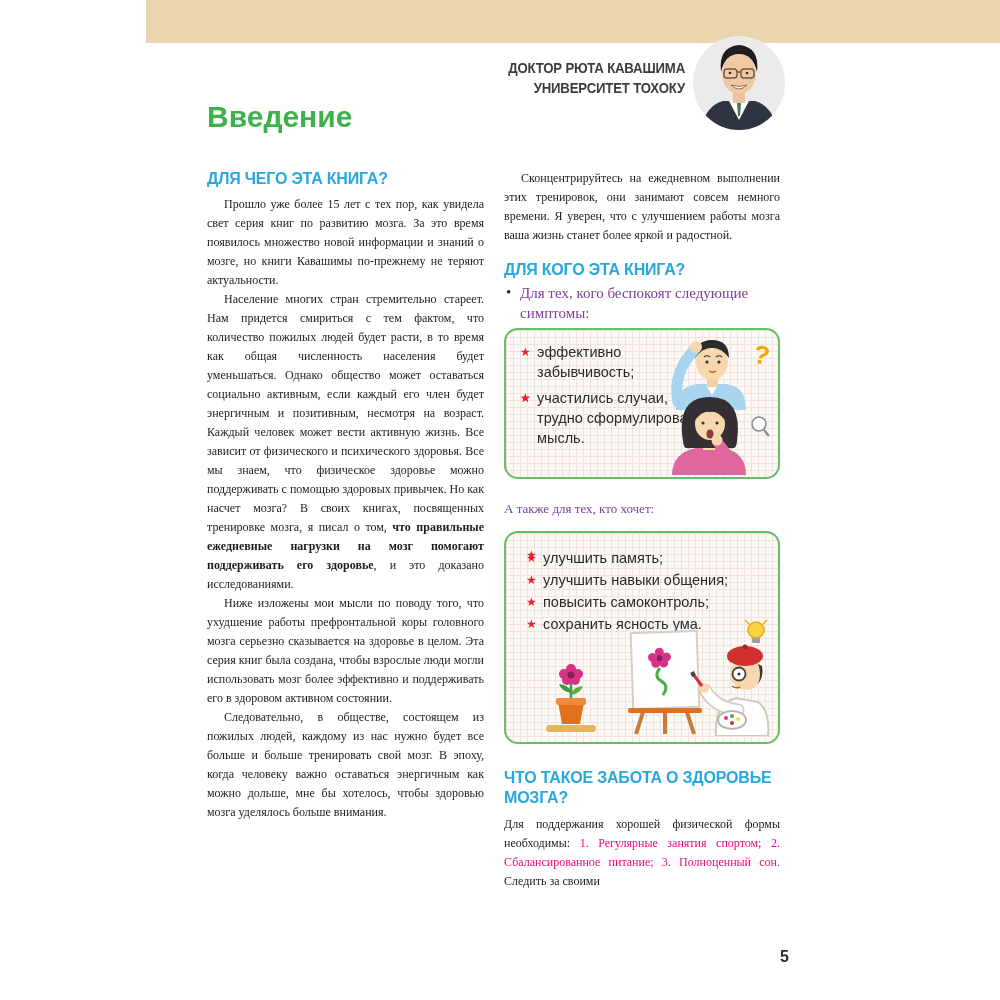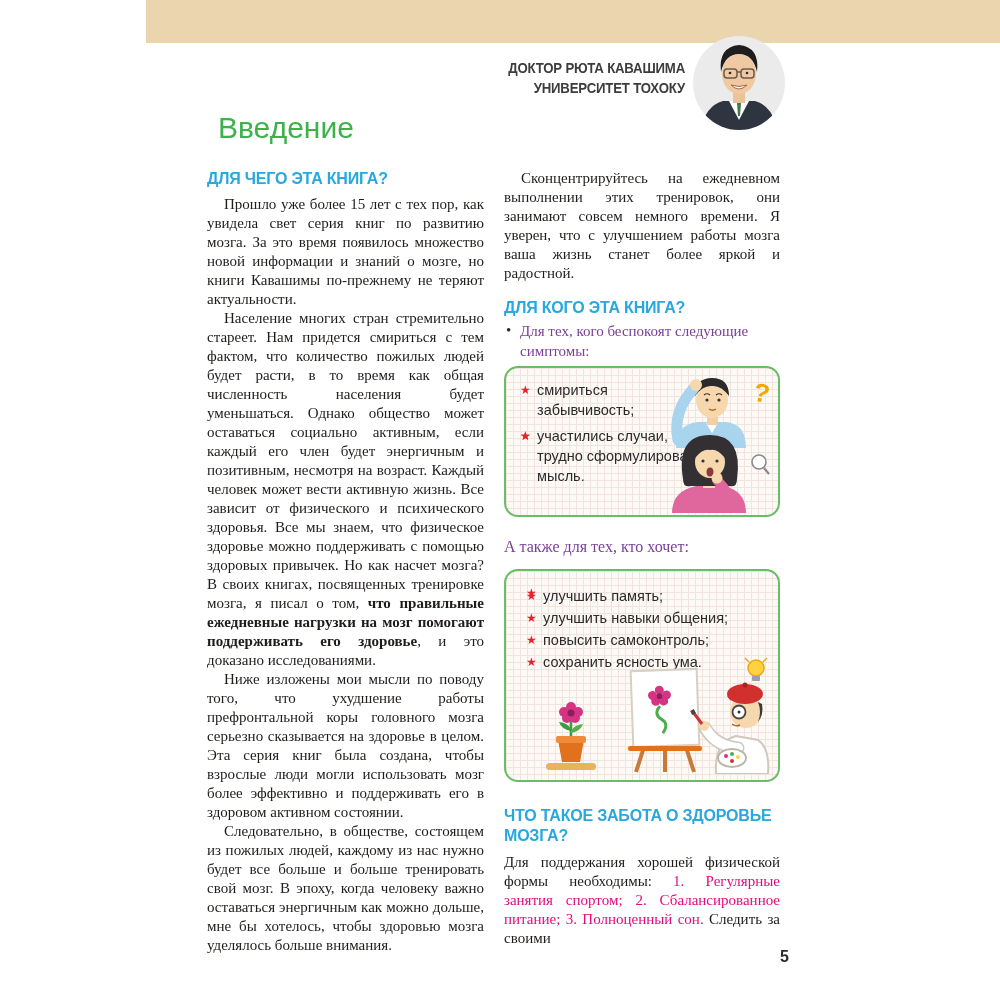--- a/index.html
+++ b/index.html
@@ -5,37 +5,37 @@
   html,body{margin:0;padding:0;background:#fff;}
   .page{position:relative;width:1000px;height:1000px;background:#fff;overflow:hidden;
         font-family:"Liberation Serif",serif;color:#1f1c1a;}
   .band{position:absolute;left:146px;top:0;width:854px;height:43px;background:#ead5ae;}
   .byline{position:absolute;left:360px;top:58px;width:325px;text-align:right;
           font-family:"Liberation Sans",sans-serif;font-weight:bold;font-size:15px;
           line-height:20px;color:#3c3c3c;transform:scaleX(.88);transform-origin:right top;
           letter-spacing:-0.2px;}
   .photo{position:absolute;left:693px;top:36px;width:92px;height:94px;border-radius:50%;
          background:#ebebeb;overflow:hidden;}
-  .title{position:absolute;left:207px;top:100px;margin:11px;
-         font-family:"Liberation Sans",sans-serif;font-weight:normal;font-size:30px;
+  .title{position:absolute;left:207px;top:100px;margin:0;
+         font-family:"Liberation Sans",sans-serif;font-weight:bold;font-size:30px;
          color:#3db14a;}
   .col{position:absolute;top:169px;width:277px;}
   .col.left{left:207px;}
   .col.right{left:504px;width:276px;}
   .h-blue{margin:0 0 6px 0;font-family:"Liberation Sans",sans-serif;font-weight:bold;
           font-size:16px;line-height:20px;color:#29a7df;letter-spacing:-0.2px;}
-  .col p{margin:0;font-size:15px;line-height:19px;text-align:justify;text-indent:17px;}
+  .col p{margin:0;font-size:12px;line-height:19px;text-align:justify;text-indent:17px;}
   .col p.no-indent{text-indent:0;}
   .seg-bold{font-weight:bold;}
   .seg-magenta{color:#e5097f;}
   .h-mid{margin:15px 0 4px 0;}
   .bullet-line{position:relative;padding-left:16px;font-size:15px;line-height:19.5px;
                color:#7b4098;}
   .bullet-line .dot{position:absolute;left:2px;top:-1px;color:#2b2b2b;}
-  .also{margin:20px 0 12px 0;font-size:16px;line-height:19.5px;color:#7b4098;}
+  .also{margin:20px 0 12px 0;font-size:13px;line-height:19.5px;color:#7b4098;}
   .gridbox{position:relative;box-sizing:border-box;width:276px;border:2px solid #69bd66;
            border-radius:14px;background-color:#fdfaf6;
            background-image:linear-gradient(#f0e3e0 1px,transparent 1px),
                             linear-gradient(90deg,#f0e3e0 1px,transparent 1px);
            background-size:7px 7px;overflow:hidden;}
   .box1{height:151px;margin-top:5px;}
   .box2{height:213px;}
   .box-list{position:absolute;left:14px;top:12px;
             font-family:"Liberation Sans",sans-serif;font-size:14.5px;color:#2a2a2a;}
   .box1 .box-list{width:188px;}
@@ -95,21 +95,21 @@
 
     <div class="bullet-line">
       <span class="dot">•</span>
       <span>Для тех, кого беспокоят следующие симптомы:</span>
     </div>
 
     <div class="gridbox box1">
       <div class="box-list">
         <div class="box-item">
           <span class="star">★</span>
-          <span>смириться забывчивость;</span>
+          <span>эффективно забывчивость;</span>
         </div>
         <div class="box-item">
           <span class="star">★</span>
         </div>
         <div class="box-item">
           <span class="star">★</span>
           <span>участились случаи, когда трудно сформулировать мысль.</span>
         </div>
       </div>
 

